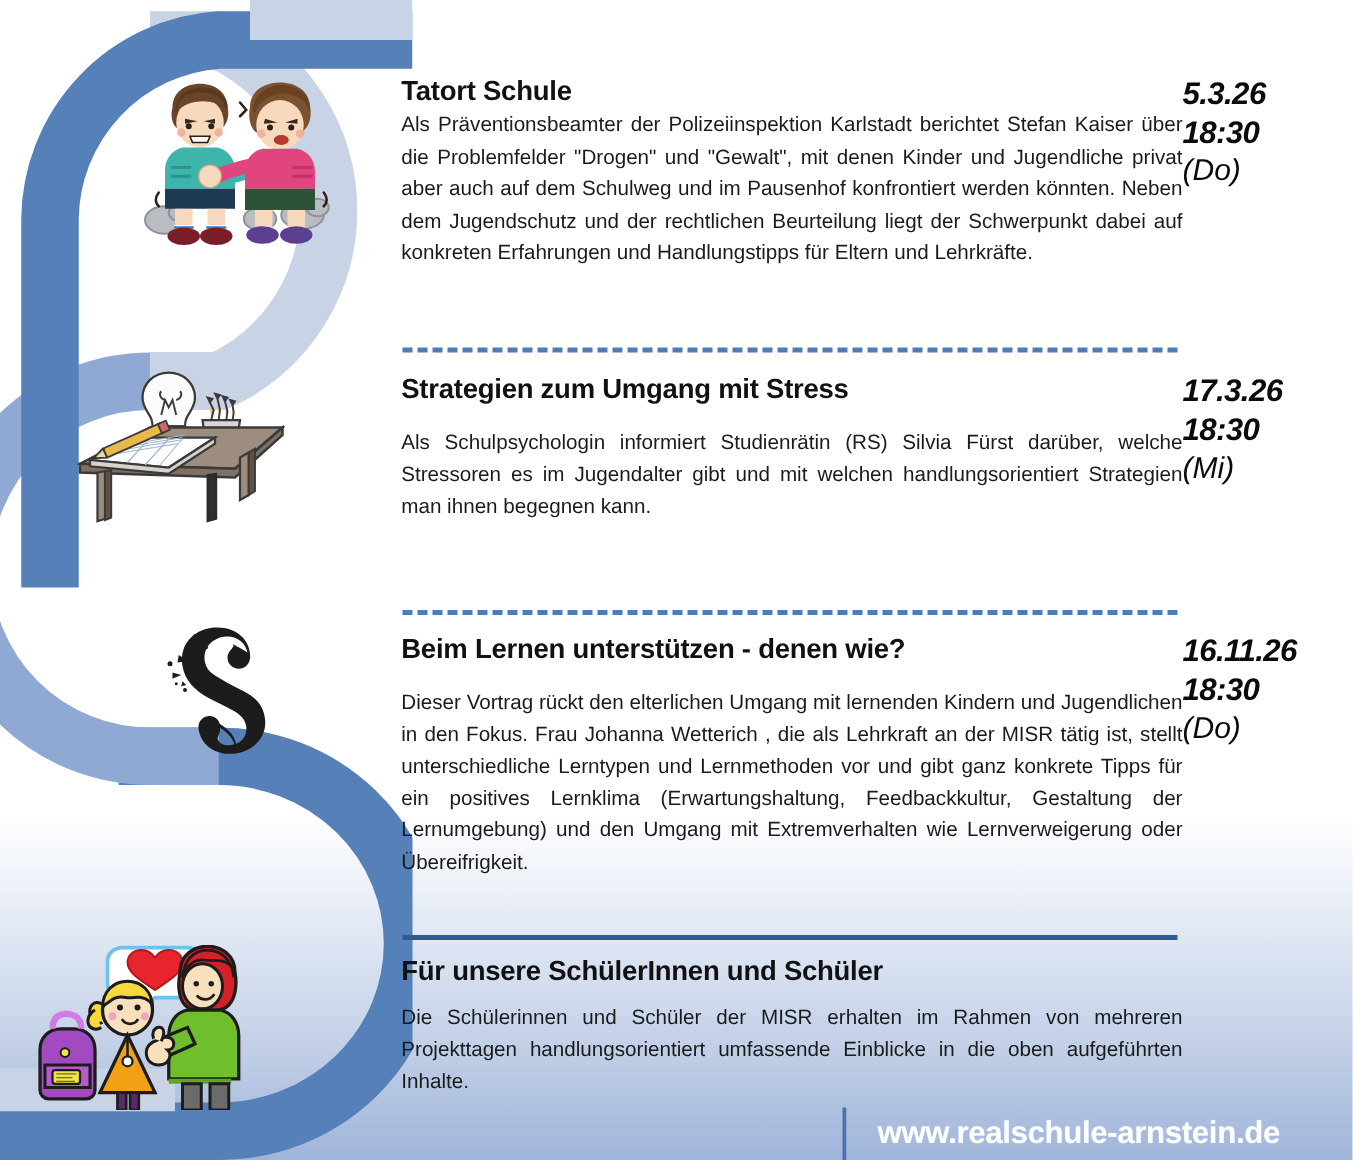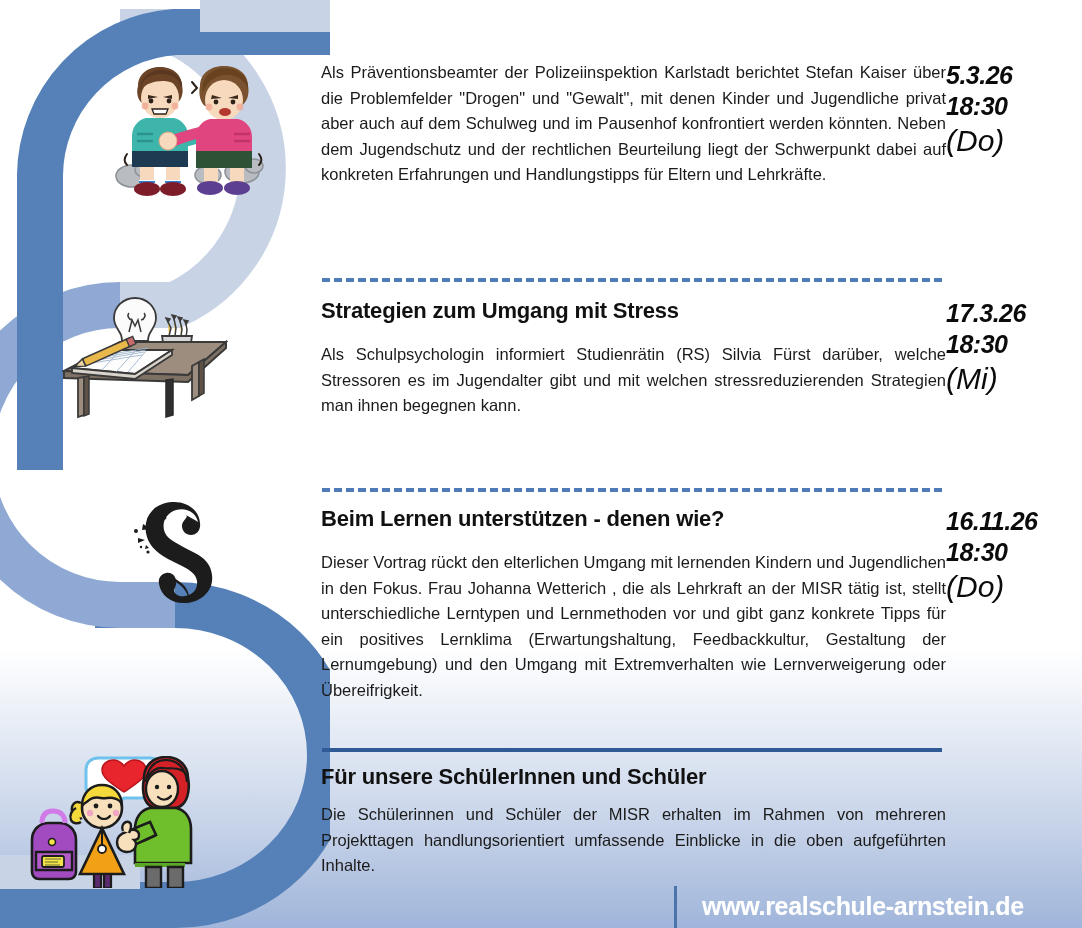--- a/index.html
+++ b/index.html
@@ -69,21 +69,21 @@
   .date{
     font-size:25px;font-weight:bold;color:#0b0b0b;
     line-height:1.24;letter-spacing:-0.5px;
     white-space:nowrap;
   }
   .time{
     font-size:25px;font-weight:bold;color:#0b0b0b;
     line-height:1.24;letter-spacing:-0.5px;
   }
   .dow{
-    font-size:30px;font-weight:normal;color:#0b0b0b;
+    font-size:24px;font-weight:normal;color:#0b0b0b;
     line-height:1.24;
   }
 
   
   #footer{
     position:absolute;left:12px;bottom:0;width:1082px;height:44px;
   }
   #footer-rule{
     position:absolute;left:662px;top:2px;width:3px;height:42px;
     background:#4d73ab;
@@ -302,37 +302,38 @@
     <path d="M122 66c-10 4-20 8-27 12l7 13c8-4 18-8 26-12z" fill="#6fbf2d" stroke="#1c1c1c" stroke-width="2.6"></path>
     <path d="M98 76c-6 2-9 5-9 10 0 6 4 10 10 10 5 0 9-3 9-8 0-2-1-3-2-4 3 0 5-2 5-5 0-4-4-6-8-5-3 1-4 2-5 2z" fill="#f9e0bd" stroke="#1c1c1c" stroke-width="2.4"></path>
     <path d="M95 75c-2-4 0-8 3-9 3-1 5 1 5 4 0 3-1 5-2 7" fill="#f9e0bd" stroke="#1c1c1c" stroke-width="2.4"></path>
   </svg>
 
   <div id="content">
 
     <div class="section" style="position:absolute;left:0;top:60px;width:761px;">
       <div class="row">
         <div class="body-col">
+          <h2 class="title">Tatort Schule</h2>
           <p class="desc">Als Präventionsbeamter der Polizeiinspektion Karlstadt berichtet Stefan Kaiser über die Problemfelder "Drogen" und "Gewalt", mit denen Kinder und Jugendliche privat aber auch auf dem Schulweg und im Pausenhof konfrontiert werden könnten. Neben dem Jugendschutz und der rechtlichen Beurteilung liegt der Schwerpunkt dabei auf konkreten Erfahrungen und Handlungstipps für Eltern und Lehrkräfte.</p>
         </div>
         <div class="date-col">
           <div class="date">5.3.26</div>
           <div class="time">18:30</div>
           <div class="dow">(Do)</div>
         </div>
       </div>
     </div>
 
     <div class="divider-dashed" style="position:absolute;left:1px;top:278px;"></div>
 
     <div class="section" style="position:absolute;left:0;top:298px;width:761px;">
       <div class="row">
         <div class="body-col">
           <h2 class="title" style="margin-bottom:18px;">Strategien zum Umgang mit Stress</h2>
-          <p class="desc">Als Schulpsychologin informiert Studienrätin (RS) Silvia Fürst darüber, welche Stressoren es im Jugendalter gibt und mit welchen stressreduzierenden Strategien man ihnen begegnen kann.</p>
+          <p class="desc">Als Schulpsychologin informiert Studienrätin (RS) Silvia Fürst darüber, welche Stressoren es im Jugendalter gibt und mit welchen handlungsorientiert Strategien man ihnen begegnen kann.</p>
         </div>
         <div class="date-col">
           <div class="date">17.3.26</div>
           <div class="time">18:30</div>
           <div class="dow">(Mi)</div>
         </div>
       </div>
     </div>
 
     <div class="divider-dashed" style="position:absolute;left:1px;top:488px;"></div>

